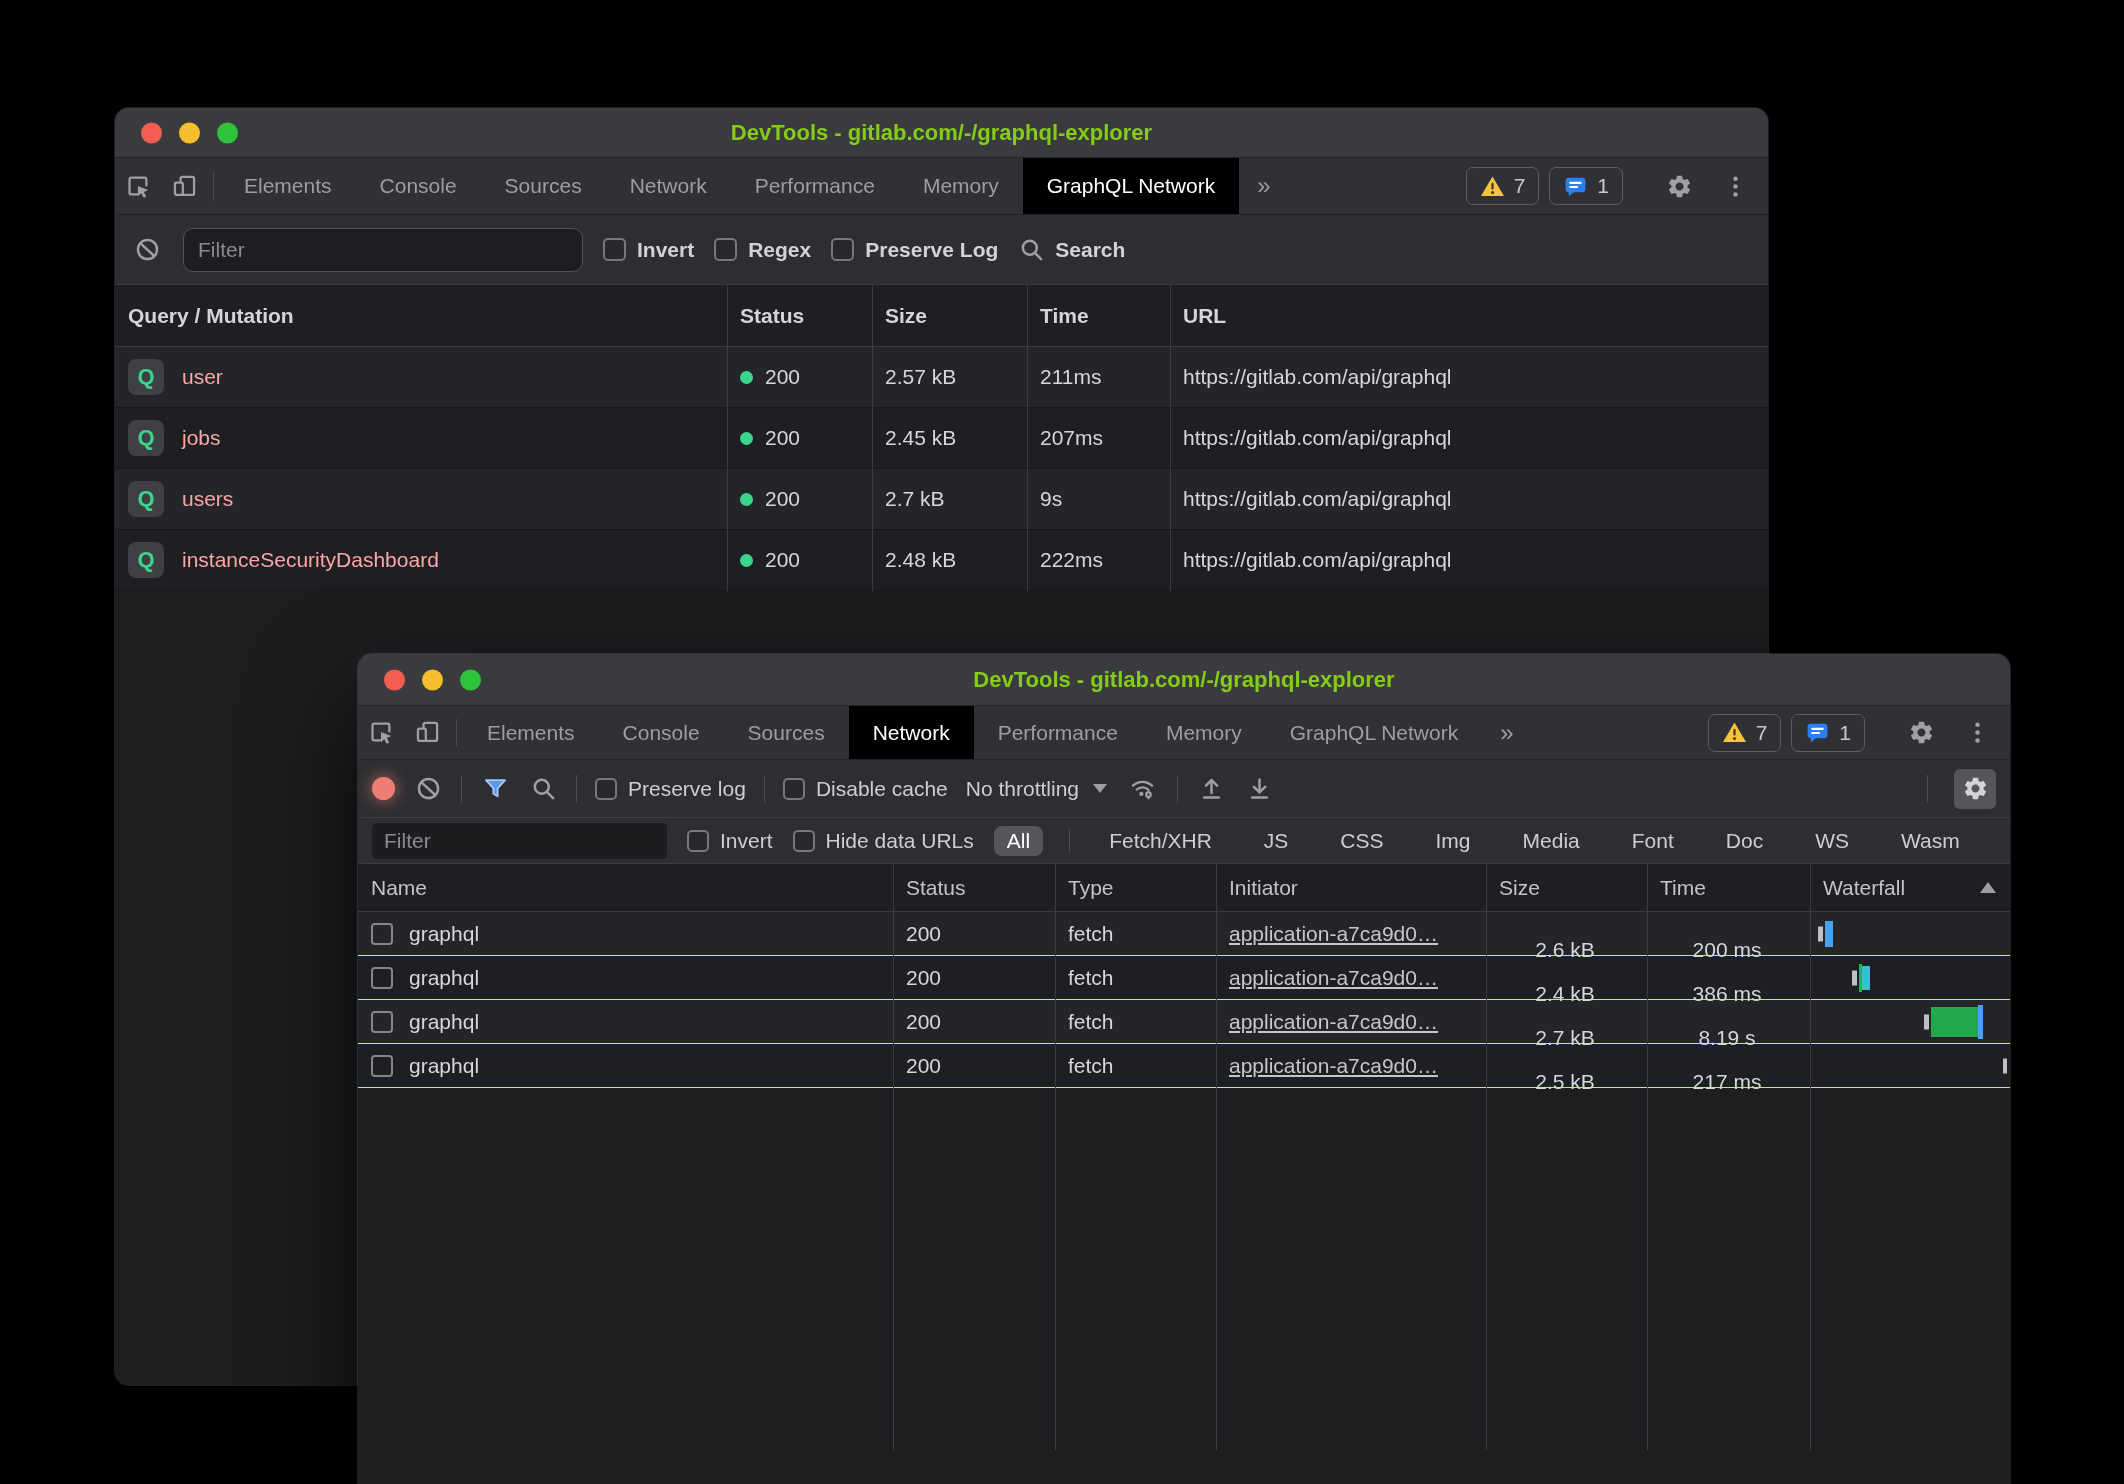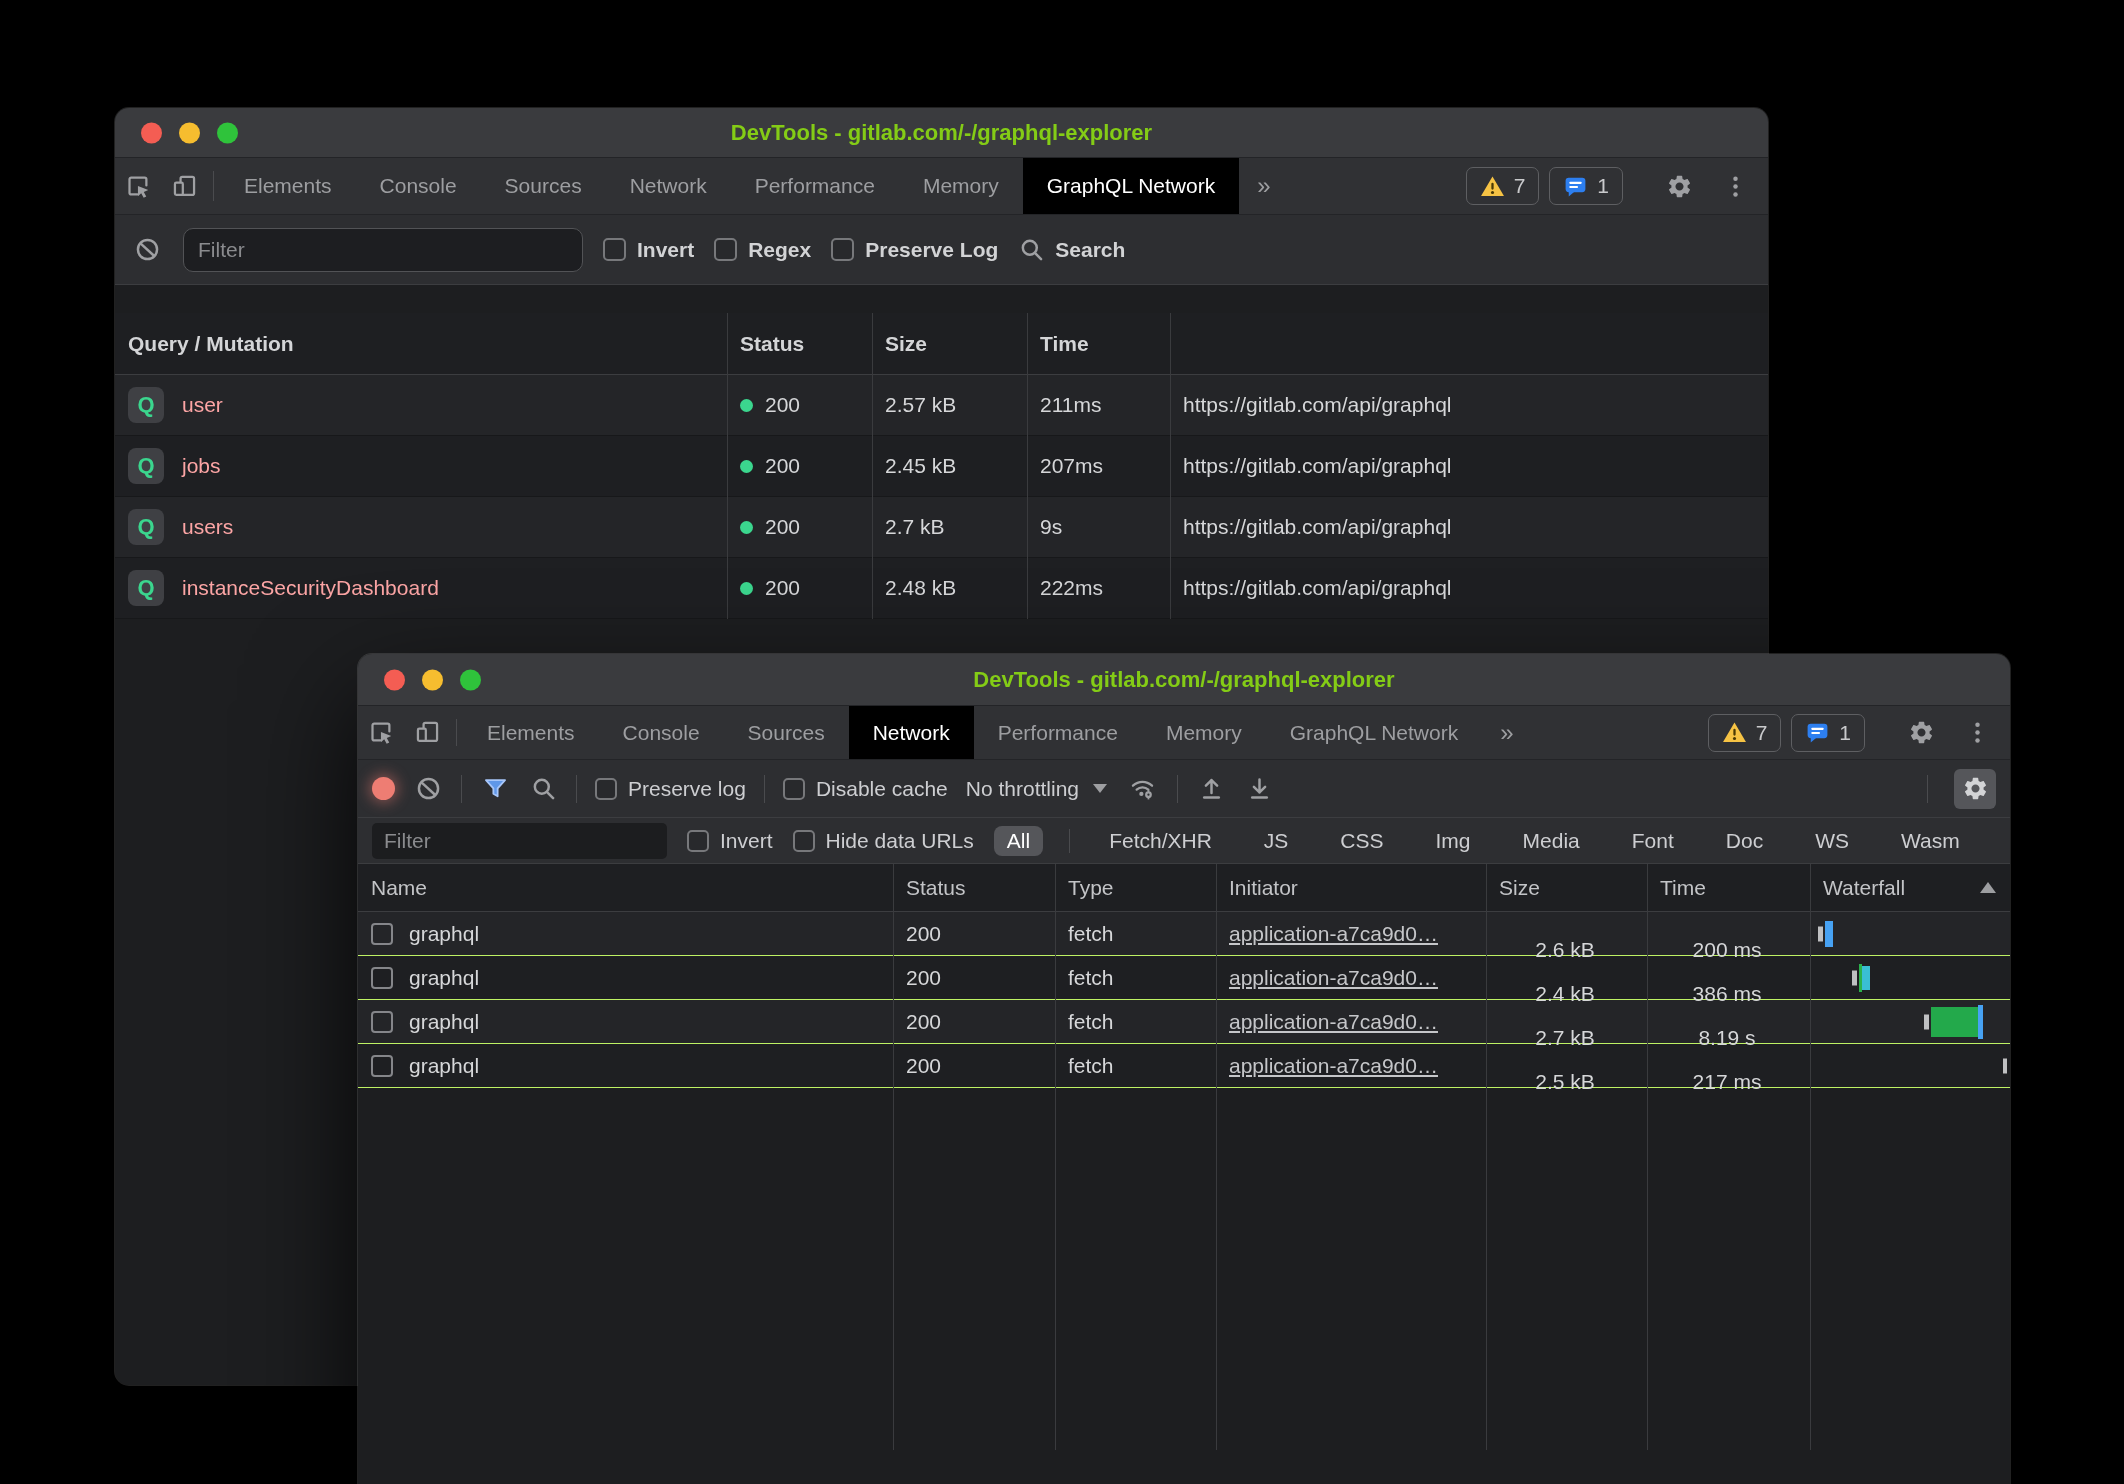--- a/index.html
+++ b/index.html
@@ -79,21 +79,21 @@
                         color:#d6d7d9; font-size:21px; padding:0 12px; font-family:inherit; outline:none; }
   .chip { padding:3px 13px; border-radius:8px; font-size:21px; color:#cdced1; white-space:nowrap; }
   .chip.selected { background:#55565a; color:#fff; }
   .typelist { display:flex; align-items:center; gap:26px; }
   .nt-row3 { height:48px; padding:0 16px; gap:34px; }
 
   
   .grid-back  { display:grid; grid-template-columns:612px 145px 155px 143px 1fr; align-items:center; }
   .grid-front { display:grid; grid-template-columns:535px 162px 161px 270px 161px 163px 1fr; align-items:center; }
   .thead { background:#1e1f22; font-weight:700; font-size:21px; color:#d4d5d7; border-bottom:1px solid #3c3d40; }
-  .win-back  .thead { height:62px;margin-top:28px; }
+  .win-back  .thead { height:62px; }
   .win-front .thead { height:48px; font-weight:400; color:#c3c4c7; }
   .cell { padding-left:13px; overflow:hidden; white-space:nowrap; text-overflow:ellipsis; font-size:21px; }
   .cell.right { text-align:center; padding-right:16px;margin-top:32px; }
   .row-back  { height:61px; border-bottom:1px solid #17181a; }
   .row-front { height:44px; border-bottom:1px solid #bef264; }
   .row-odd  { background:#242528; }
   .row-even { background:#1e1f22; }
   .qbadge { width:36px; height:36px; border-radius:8px; background:#3f4044; color:#3bd68e;
             font-weight:700; font-size:22px; display:inline-flex; align-items:center; justify-content:center;
             margin-right:18px; flex:none; }
@@ -257,20 +257,21 @@
       <span class="lbl">Search</span>
     </div>
   </div>
 
   <div class="table-area">
     <div class="thead grid-back">
       <div class="cell">Query / Mutation</div>
       <div class="cell">Status</div>
       <div class="cell">Size</div>
       <div class="cell">Time</div>
+      <div class="cell">URL</div>
     </div>
 
     <div class="row-back row-odd grid-back">
       <div class="cell namecell">
           <span class="qbadge">Q</span>
           <span class="qname">user</span>
         </div>
       <div class="cell"><span class="statusdot"></span><span>200</span></div>
       <div class="cell">2.57 kB</div>
       <div class="cell">211ms</div>

